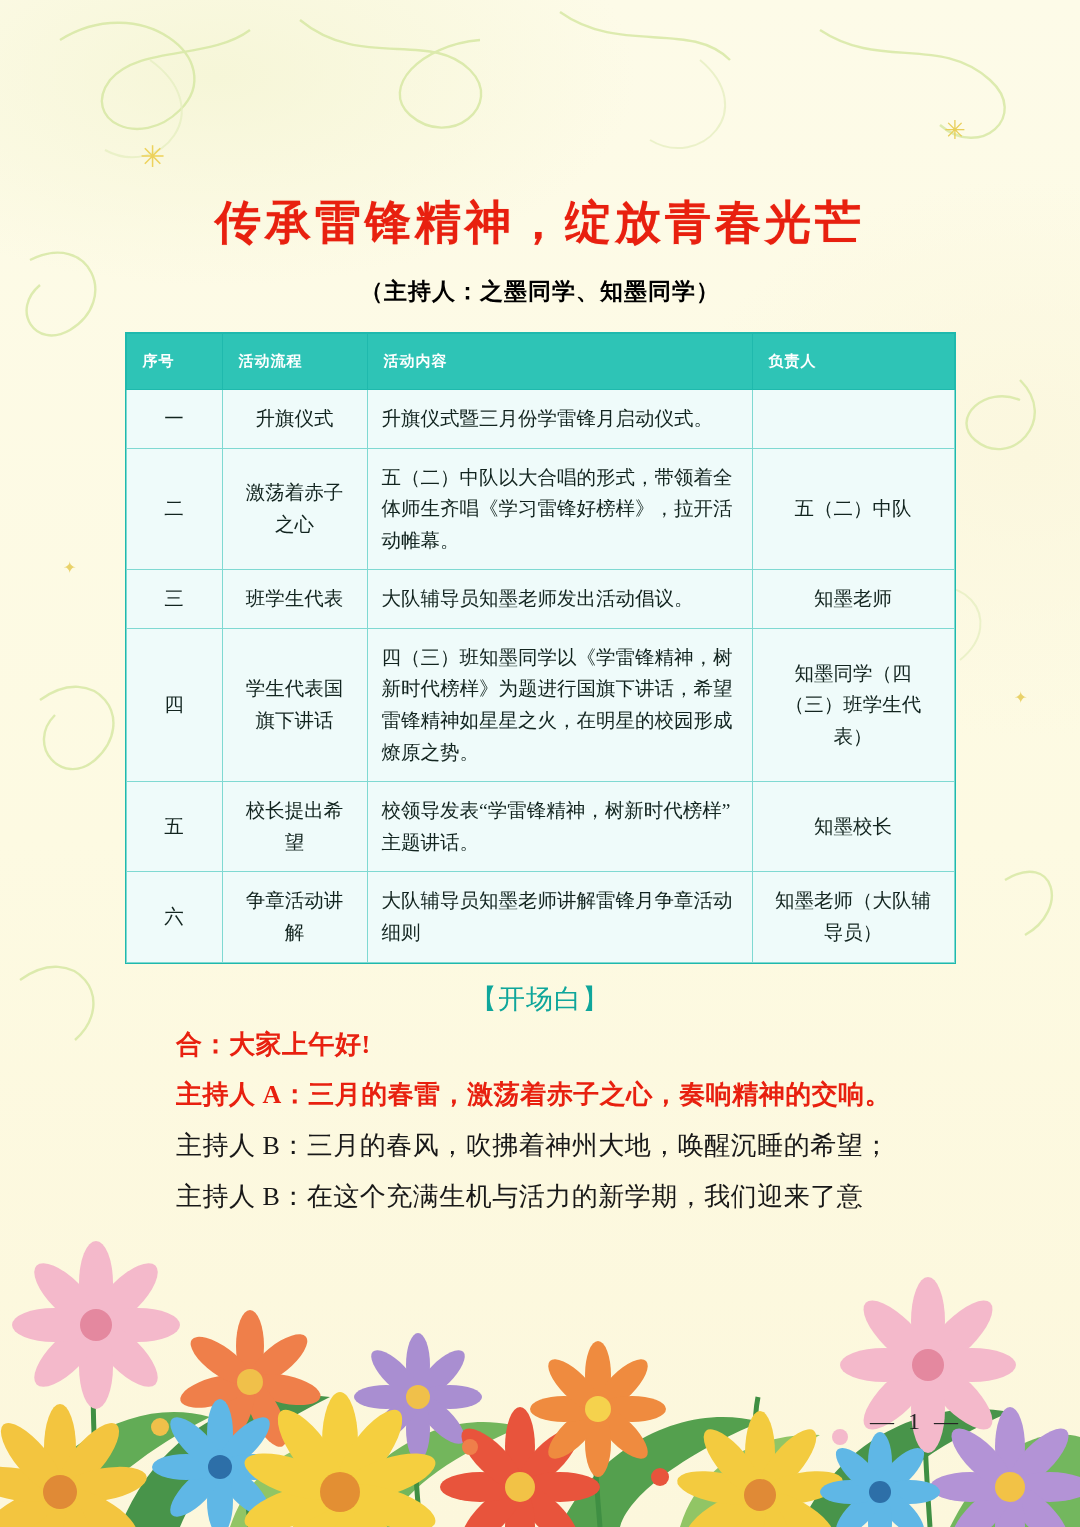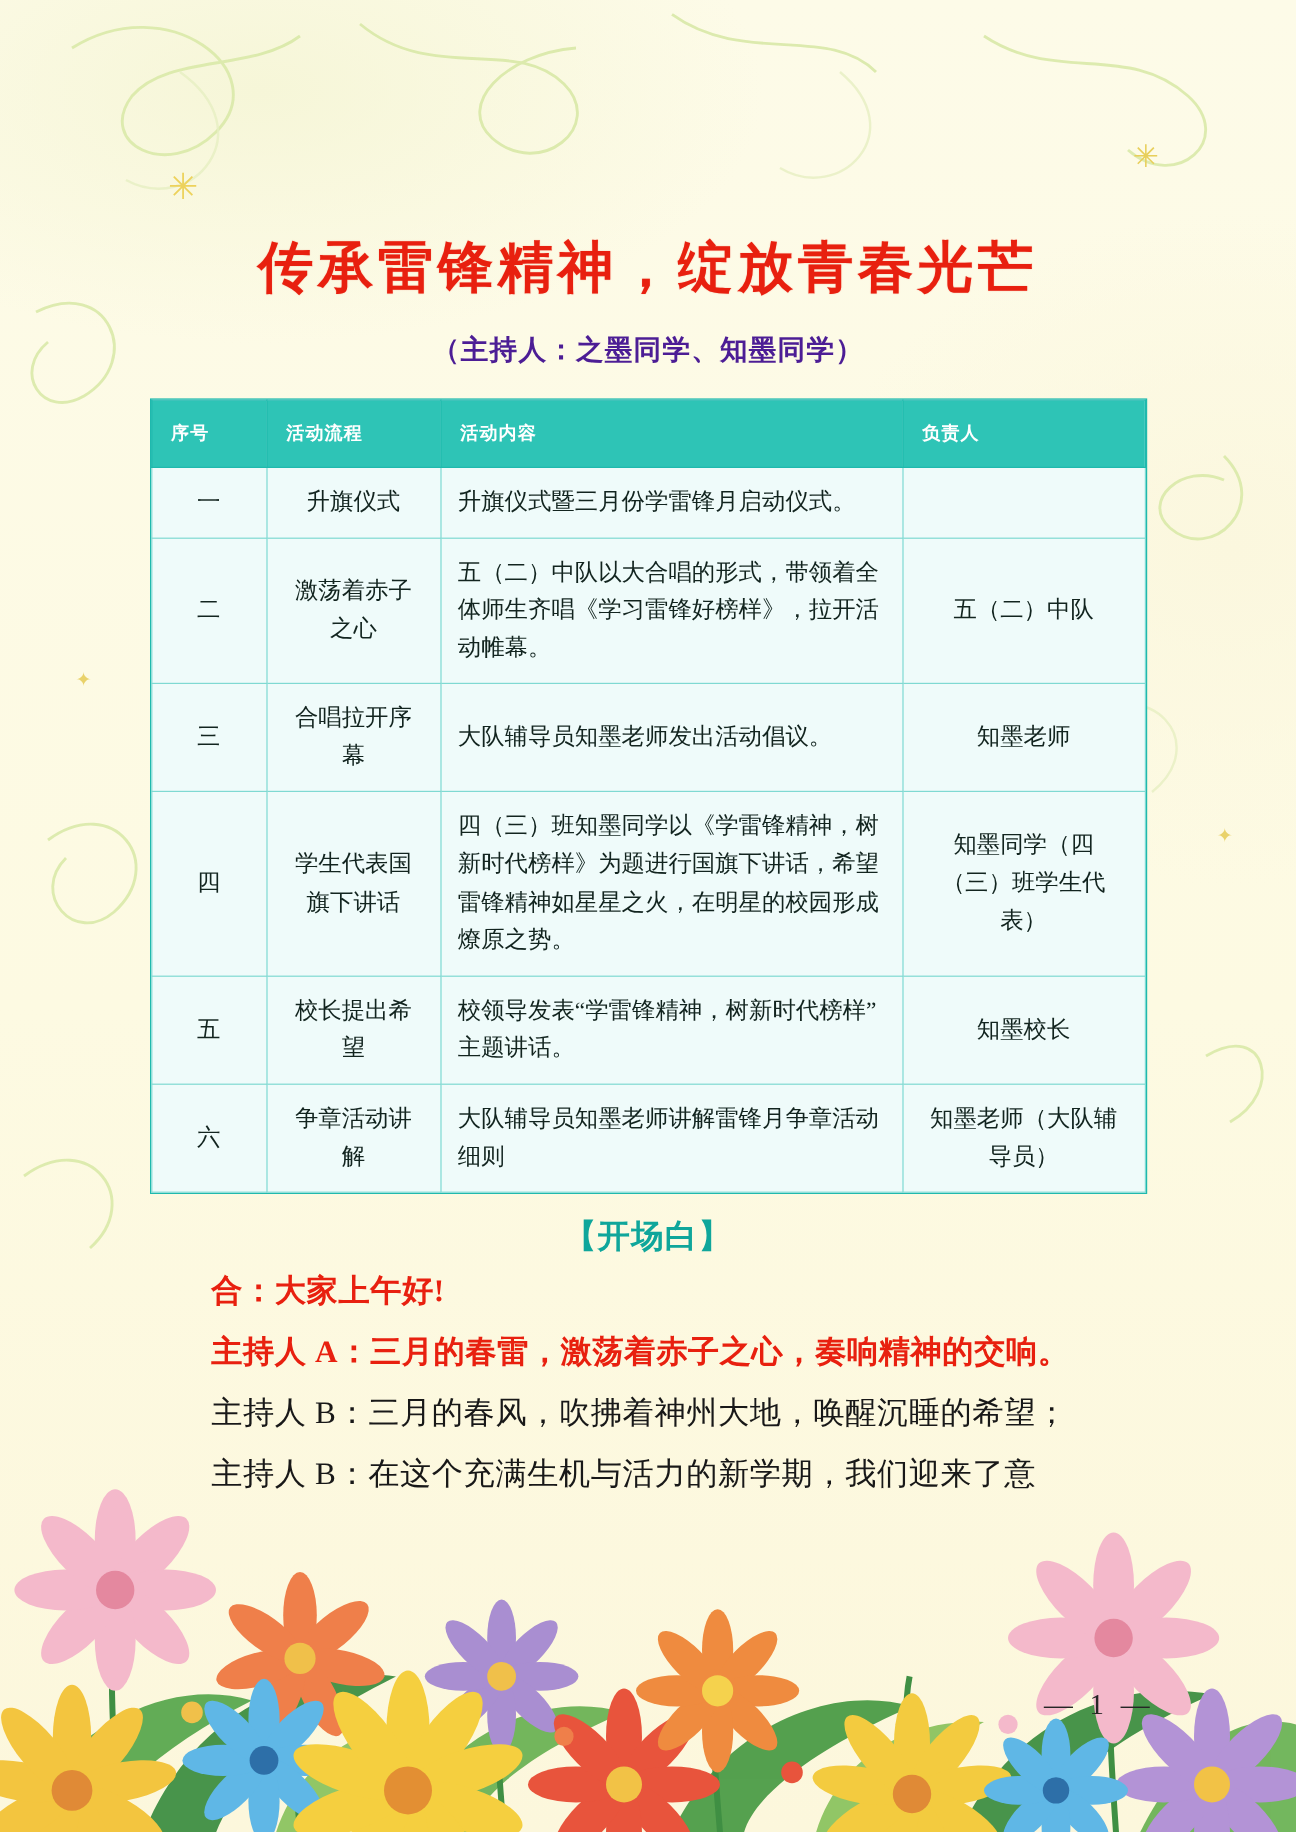--- a/index.html
+++ b/index.html
@@ -76,21 +76,21 @@
   .doc-subtitle {
     text-align: center;
     color: #111;
     font-size: 25px;
     font-weight: 700;
     margin: 28px 0 0 0;
     letter-spacing: 1px;
   }
   .doc-hosts {
     text-align: center;
-    color: #4c1d95;
+    color: #000000;
     font-size: 23px;
     font-weight: 700;
     margin: 22px 0 0 0;
     letter-spacing: 1px;
   }
 
   
   table.agenda {
     margin: 26px auto 0 auto;
     border-collapse: collapse;
@@ -129,21 +129,21 @@
   col.col-no { width: 96px; }
   col.col-flow { width: 145px; }
   col.col-content { width: 385px; }
   col.col-owner { width: 202px; }
 
   
   .section-head {
     text-align: center;
     color: #0fa69b;
     font-size: 27px;
-    font-weight: 700;
+    font-weight: 400;
     margin: 18px 0 10px 0;
     letter-spacing: 1px;
   }
   .line {
     font-size: 26px;
     color: #181818;
     margin: 0 0 14px 0;
     padding-left: 66px;
     line-height: 1.42;
     letter-spacing: 0.5px;
@@ -220,21 +220,21 @@
         <td class="c-owner"></td>
       </tr>
       <tr>
         <td class="c-no">二</td>
         <td class="c-flow">激荡着赤子之心</td>
         <td class="c-content">五（二）中队以大合唱的形式，带领着全体师生齐唱《学习雷锋好榜样》，拉开活动帷幕。</td>
         <td class="c-owner">五（二）中队</td>
       </tr>
       <tr>
         <td class="c-no">三</td>
-        <td class="c-flow">合唱拉开序幕</td>
+        <td class="c-flow">班学生代表</td>
         <td class="c-content">大队辅导员知墨老师发出活动倡议。</td>
         <td class="c-owner">知墨老师</td>
       </tr>
       <tr>
         <td class="c-no">四</td>
         <td class="c-flow">学生代表国旗下讲话</td>
         <td class="c-content">四（三）班知墨同学以《学雷锋精神，树新时代榜样》为题进行国旗下讲话，希望雷锋精神如星星之火，在明星的校园形成燎原之势。</td>
         <td class="c-owner">知墨同学（四（三）班学生代表）</td>
       </tr>
       <tr>

